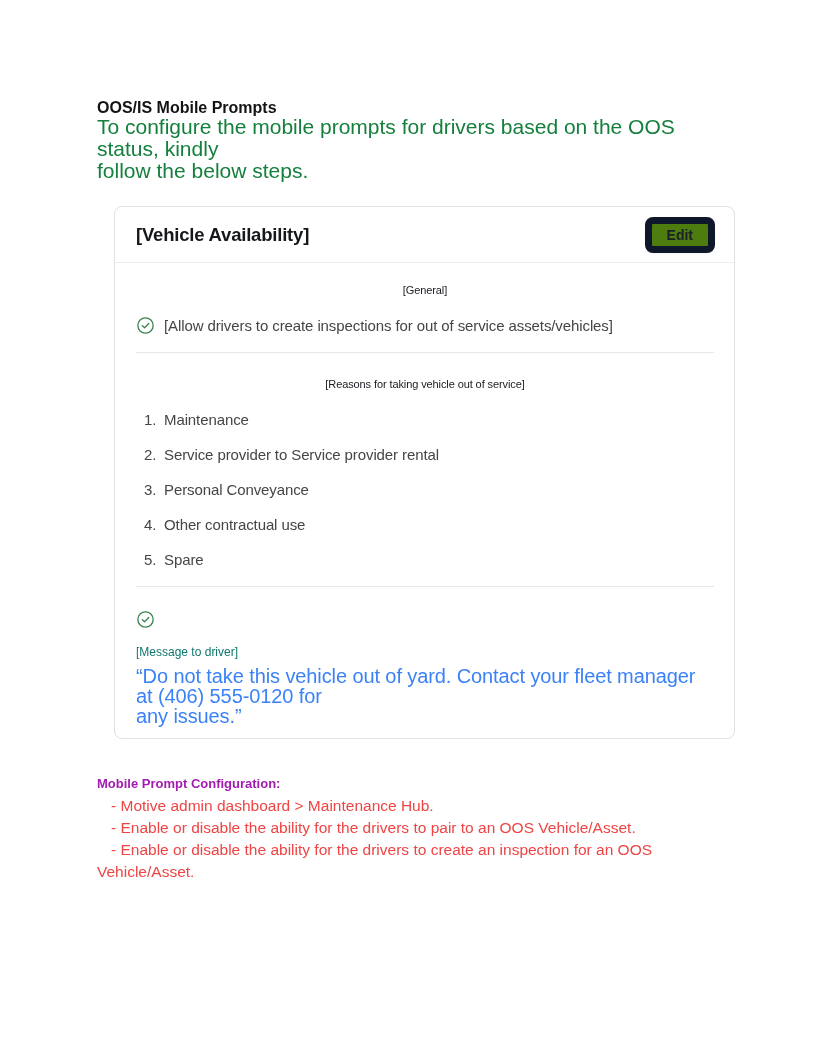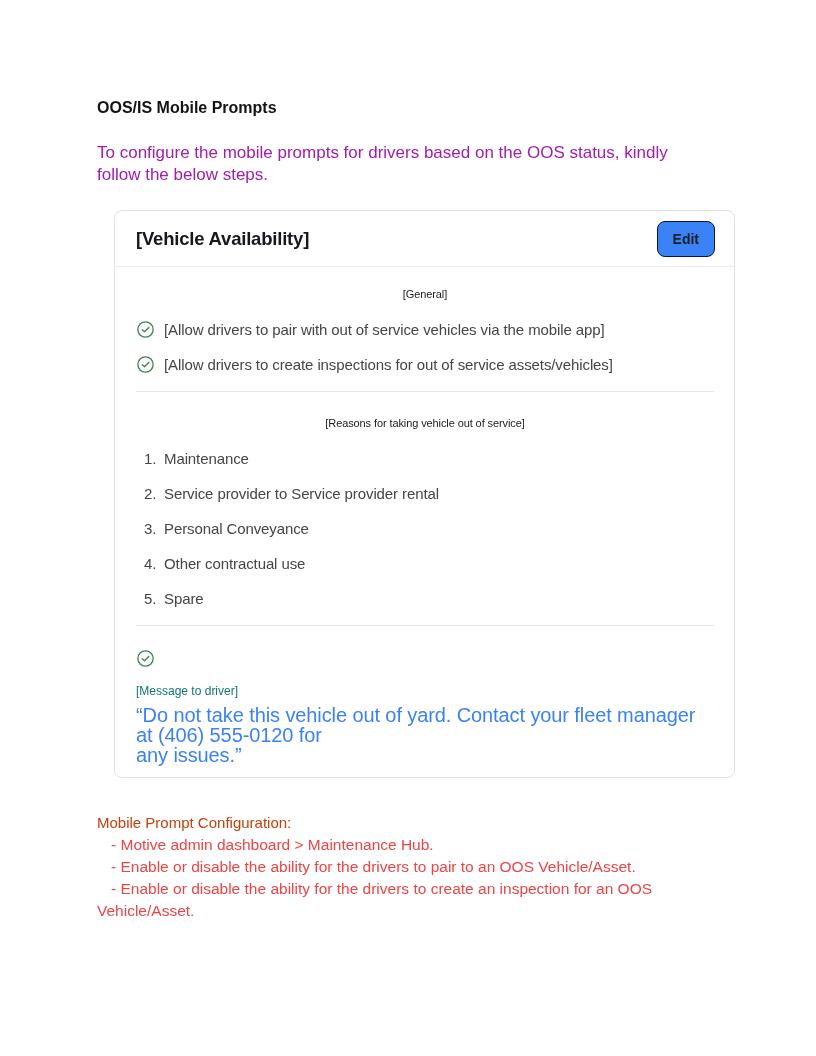--- a/index.html
+++ b/index.html
@@ -12,27 +12,26 @@
   }
   .doc {
     padding: 99px 95px 40px 97px;
     width: 816px;
   }
   .doc-heading {
     font-size: 16px;
     font-weight: 700;
     line-height: 17px;
     color: #131313;
-    margin-bottom: 26px;
   }
   .intro { margin-bottom: 24px; }
   .intro .line {
-    font-size: 17px;
+    font-size: 21px;
     line-height: 22px;
-    color: #a21caf;
+    color: #15803d;
   }
 
   
   .card {
     margin-left: 17px;               
     width: 621px;
     background: #ffffff;
     border: 1px solid #e1e1e5;
     border-radius: 8px;
   }
@@ -48,22 +47,22 @@
     font-size: 18.5px;
     font-weight: 700;
     letter-spacing: -0.2px;
     color: #16181d;
   }
   .edit-btn {
     font-family: "Liberation Sans", sans-serif;
     font-size: 14px;
     font-weight: 700;
     color: #1c1f26;
-    background: #3b82f6;
-    border: 1px solid #0f172a;
+    background: #4d7c0f;
+    border: 7px solid #0f172a;
     border-radius: 8px;
     height: 36px;
     padding: 0 15px;
     cursor: pointer;
     box-shadow: 0 1px 2px rgba(20,20,30,0.04);
   }
   .card-body { padding: 20px 20px 12px 21px; }
   .section-title {
     font-size: 11px;
     font-weight: 400;
@@ -122,24 +121,24 @@
   .quote .line {
     font-size: 20px;
     line-height: 20px;
     letter-spacing: -0.1px;
     color: #3b82f6;
   }
 
   
   .bottom { margin-top: 34px; }
   .bottom-heading {
-    font-size: 15px;
-    font-weight: 400;
+    font-size: 13px;
+    font-weight: 700;
     line-height: 22px;
-    color: #c2410c;
+    color: #a21caf;
   }
   .bottom .line {
     font-size: 15.5px;
     line-height: 22px;
     color: #ef4444;
   }
   .bottom .line.indent { padding-left: 14px; }
 </style>
 </head>
 <body>
@@ -157,29 +156,20 @@
 
     <div class="card-header">
       <div class="card-title">[Vehicle Availability]</div>
       <button class="edit-btn">Edit</button>
     </div>
 
     <div class="card-body">
 
       <div class="section-title">[General]</div>
 
-      <div class="check-row">
-        <span class="icon-wrap">
-          <svg width="17" height="17" viewBox="0 0 16 16">
-              <circle cx="8" cy="8" r="7.2" fill="none" stroke="#3e8452" stroke-width="1.25"></circle>
-              <path d="M5 8.3 L7.1 10.2 L11.1 6.1" fill="none" stroke="#3e8452" stroke-width="1.25" stroke-linecap="round" stroke-linejoin="round"></path>
-            </svg>
-        </span>
-        <span class="check-text">[Allow drivers to pair with out of service vehicles via the mobile app]</span>
-      </div>
 
       <div class="check-row">
         <span class="icon-wrap">
           <svg width="17" height="17" viewBox="0 0 16 16">
               <circle cx="8" cy="8" r="7.2" fill="none" stroke="#3e8452" stroke-width="1.25"></circle>
               <path d="M5 8.3 L7.1 10.2 L11.1 6.1" fill="none" stroke="#3e8452" stroke-width="1.25" stroke-linecap="round" stroke-linejoin="round"></path>
             </svg>
         </span>
         <span class="check-text">[Allow drivers to create inspections for out of service assets/vehicles]</span>
       </div>

